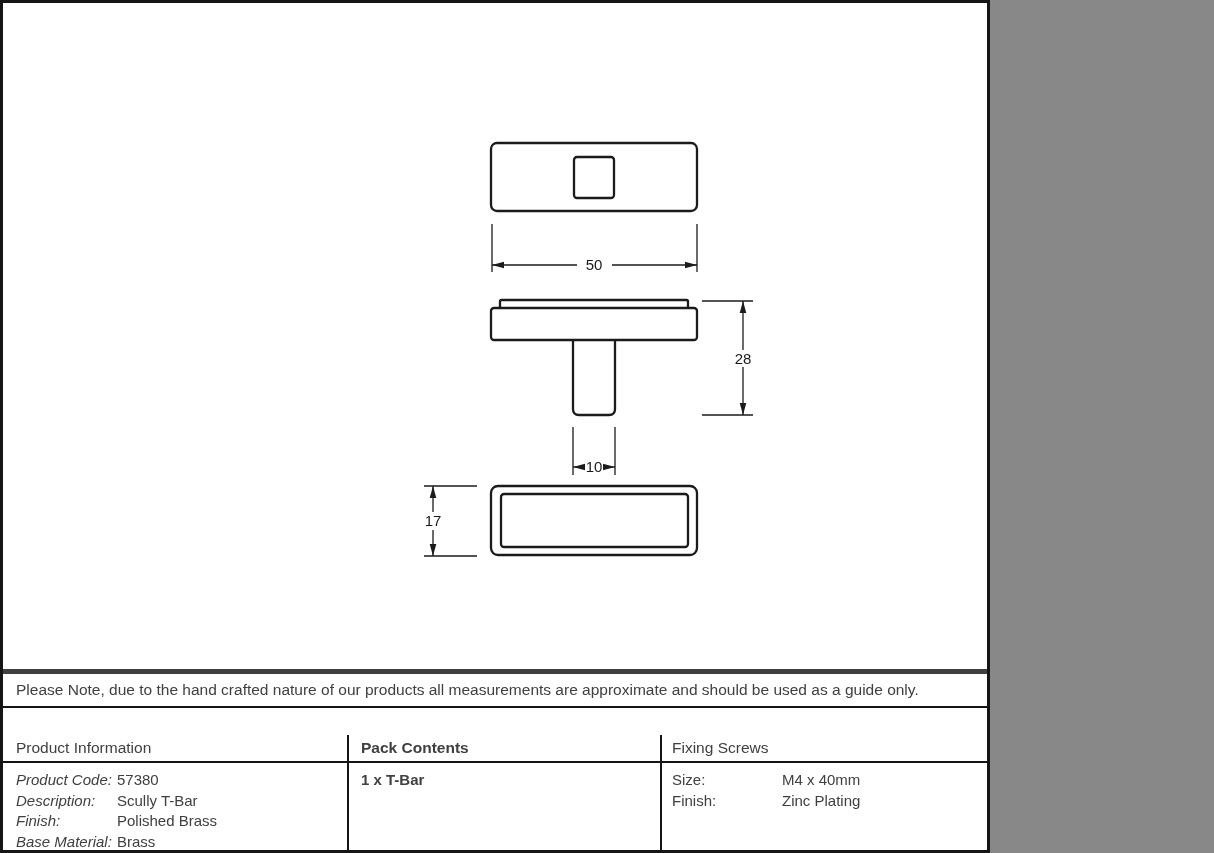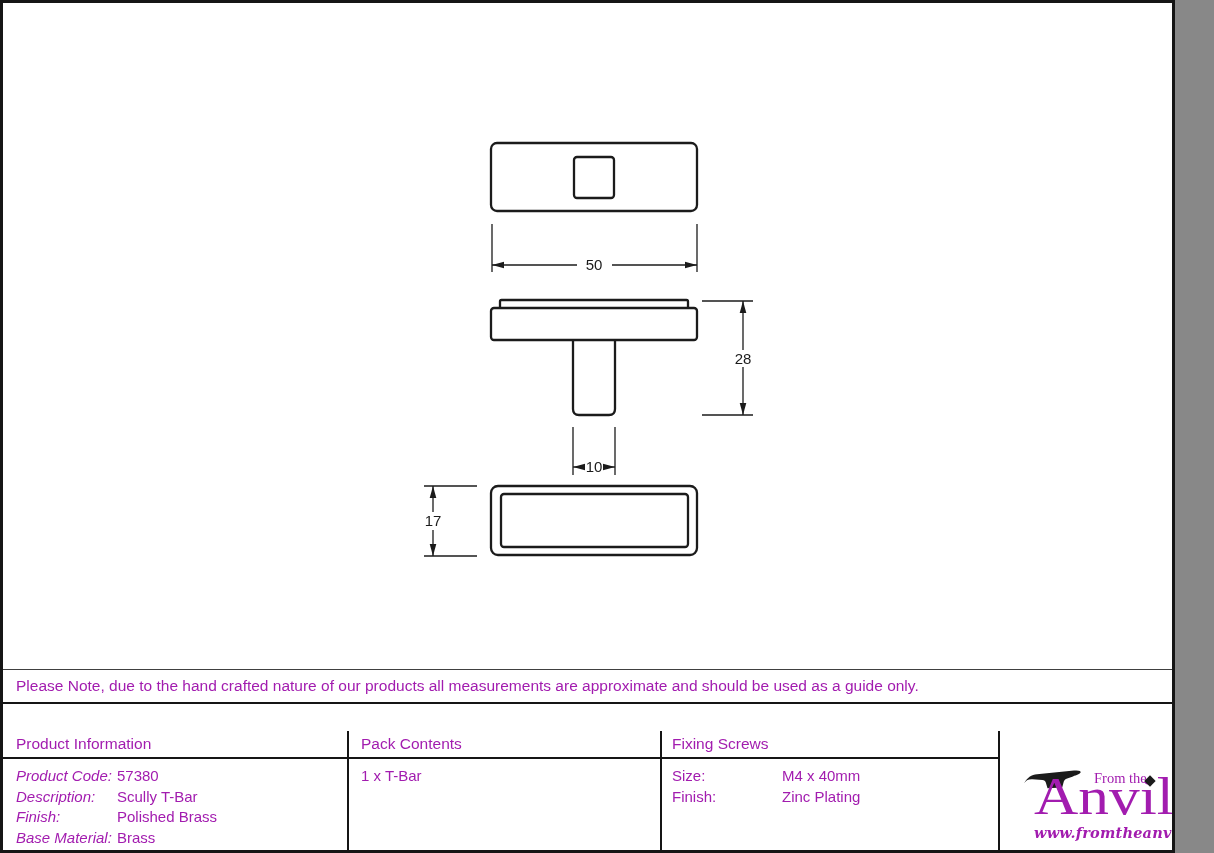--- a/index.html
+++ b/index.html
@@ -1,51 +1,51 @@
 <!DOCTYPE html>
 <html><head>
 <meta charset="utf-8">
 <style>
   html,body { margin:0; padding:0; background:#888; }
   .page {
-    position:relative; width:1175px; height:853px; box-sizing:border-box;
+    position:relative; width:990px; height:853px; box-sizing:border-box;
     background:#ffffff; border:3px solid #151515; overflow:hidden;
-    font-family:"Liberation Sans", sans-serif; color:#a21caf;
+    font-family:"Liberation Sans", sans-serif; color:#404040;
   }
   
   .drawing { position:absolute; left:0; top:0; }
   .outline { fill:#ffffff; stroke:#1b1b1b; stroke-width:2.3; }
   .outline-open { fill:#ffffff; stroke:#1b1b1b; stroke-width:2.3; }
   .dimline { stroke:#1b1b1b; stroke-width:1.3; fill:none; }
   .arr { fill:#1b1b1b; stroke:none; }
   .dimtext { font:15px "Liberation Sans", sans-serif; fill:#1b1b1b; text-anchor:middle; }
   
   .bottom {
     position:absolute; left:0; right:0; bottom:0; height:181px;
-    border-top:1px solid #404040; box-sizing:border-box; background:#fff;
+    border-top:5px solid #404040; box-sizing:border-box; background:#fff;
   }
   .note-band {
     height:34px; box-sizing:border-box; border-bottom:2px solid #151515;
     display:flex; align-items:center; padding-left:13px; font-size:15.5px;
   }
   .grid {
     display:grid; height:145px;
     grid-template-columns:346px 313px 338px 1fr;
     grid-template-rows:28px 1fr;
     margin-top:27px;
   }
   .cell { box-sizing:border-box; }
   .vline { border-right:2px solid #151515; }
   .hd {
     border-bottom:2px solid #151515; display:flex; align-items:center;
     font-size:15.5px;
   }
   .bd { padding-top:7px; font-size:15px; line-height:20.7px; }
   .pad-a { padding-left:13px; }
-  .pad-b { padding-left:12px; }
+  .pad-b { padding-left:12px;font-weight:bold; }
   .pad-c { padding-left:10px; }
   .kv { display:flex; }
   .kv .lbl-a { width:101px; flex:0 0 101px;font-style:italic; }
   .kv .lbl-c { width:110px; flex:0 0 110px; }
   
   .logo-cell { grid-column:4; grid-row:1 / span 2; position:relative; }
   .logo-big {
     position:absolute; left:34px; top:40px; line-height:52px; font-size:52px;
     font-family:"Liberation Serif", serif; transform:scaleX(1.18);
     transform-origin:0 0; white-space:nowrap;

